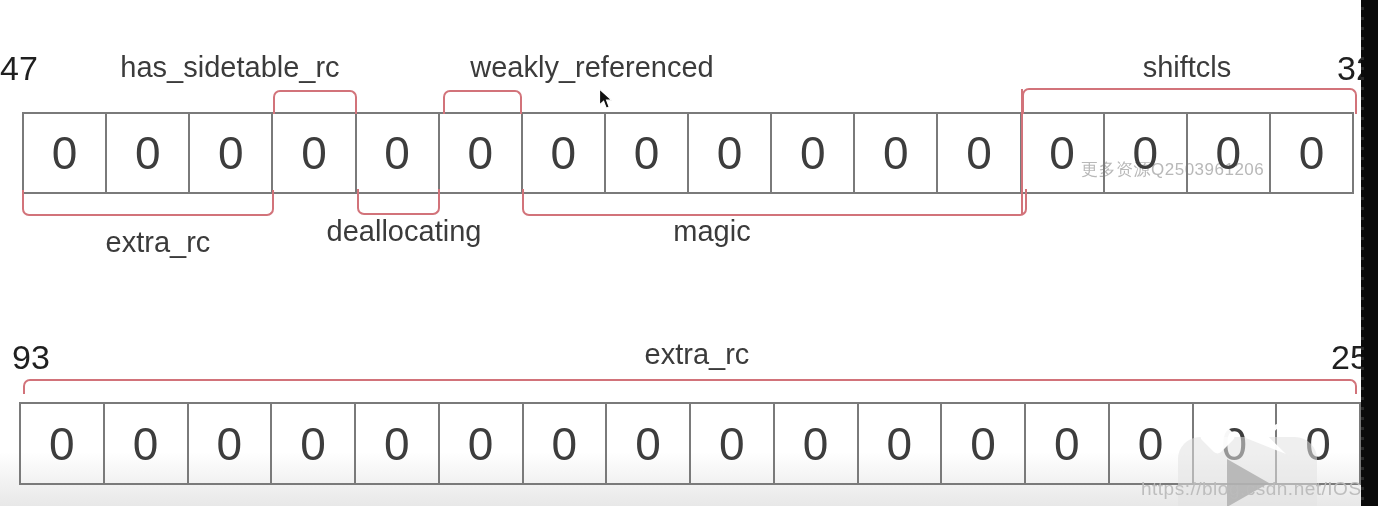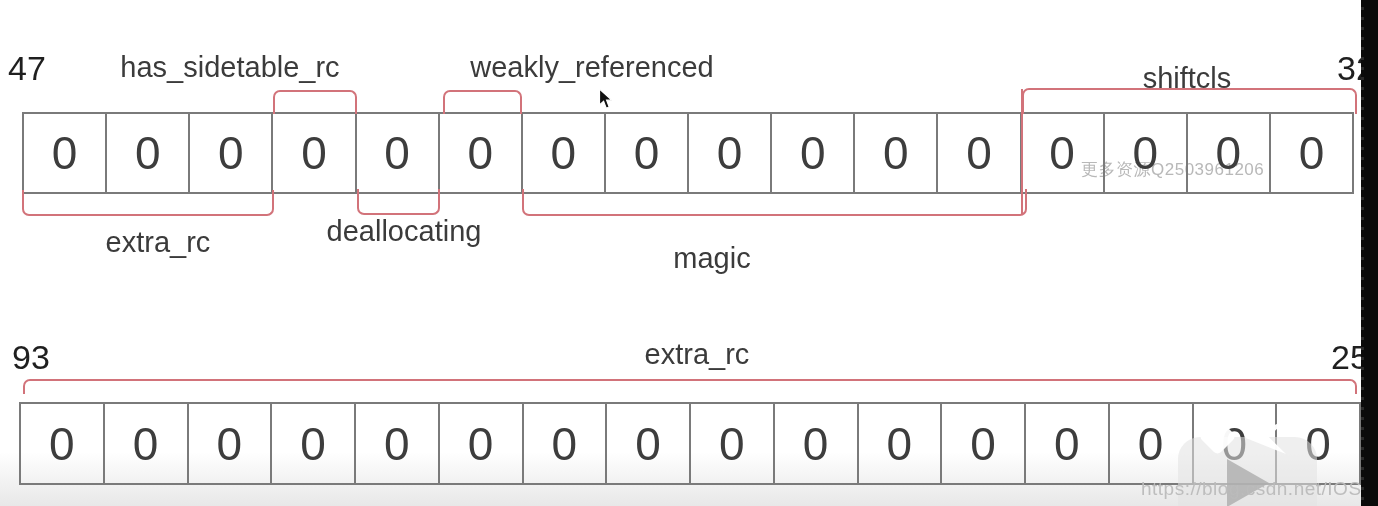--- a/index.html
+++ b/index.html
@@ -28,30 +28,30 @@
   #b-sc{left:1022px;top:88px;width:331px;height:24px;}
   #b-extra1{left:22px;top:190px;width:248px;height:24px;}
   #b-dealloc{left:357px;top:189px;width:79px;height:24px;}
   #b-magic{left:522px;top:189px;width:501px;height:25px;}
   #b-extra2{left:23px;top:379px;width:1330px;height:13px;}
   #red-connector{position:absolute;left:1021px;top:89px;width:2px;height:125px;background:#d2737a;z-index:4;}
 
   
   .num{position:absolute;font-size:34px;color:#1f1f1f;z-index:3;white-space:nowrap;}
   .flabel{position:absolute;font-size:29px;color:#3b3b3b;z-index:3;white-space:nowrap;transform:translateX(-50%);}
-  #n47{left:8px;top:49px;}
+  #n47{left:0;top:49px;}
   #n32{left:1337px;top:49px;}
   #n63{left:12px;top:338px;}
   #n48{left:1331px;top:338px;}
   #l-hsr{left:230px;top:51px;}
   #l-wr{left:592px;top:51px;}
-  #l-sc{left:1187px;top:62px;text-align:right;}
+  #l-sc{left:1187px;top:51px;text-align:right;}
   #l-extra1{left:158px;top:226px;}
   #l-dealloc{left:404px;top:215px;text-align:right;}
-  #l-magic{left:712px;top:215px;margin-top:27px;}
+  #l-magic{left:712px;top:215px;}
   #l-extra2{left:697px;top:338px;}
 
   
   #wm-resource{position:absolute;left:1081px;top:158px;font-size:17px;color:rgba(140,140,140,0.62);z-index:2;white-space:nowrap;letter-spacing:0.5px;}
   #wm-url{position:absolute;left:1141px;top:478px;font-size:19px;color:rgba(187,187,187,0.95);z-index:6;white-space:nowrap;letter-spacing:0.5px;}
 
   
   #play-square{position:absolute;left:1178px;top:437px;width:139px;height:120px;border-radius:22px;
     background:rgba(226,226,226,0.55);z-index:5;}
   #play-triangle{position:absolute;left:1227px;top:459px;width:0;height:0;z-index:5;

